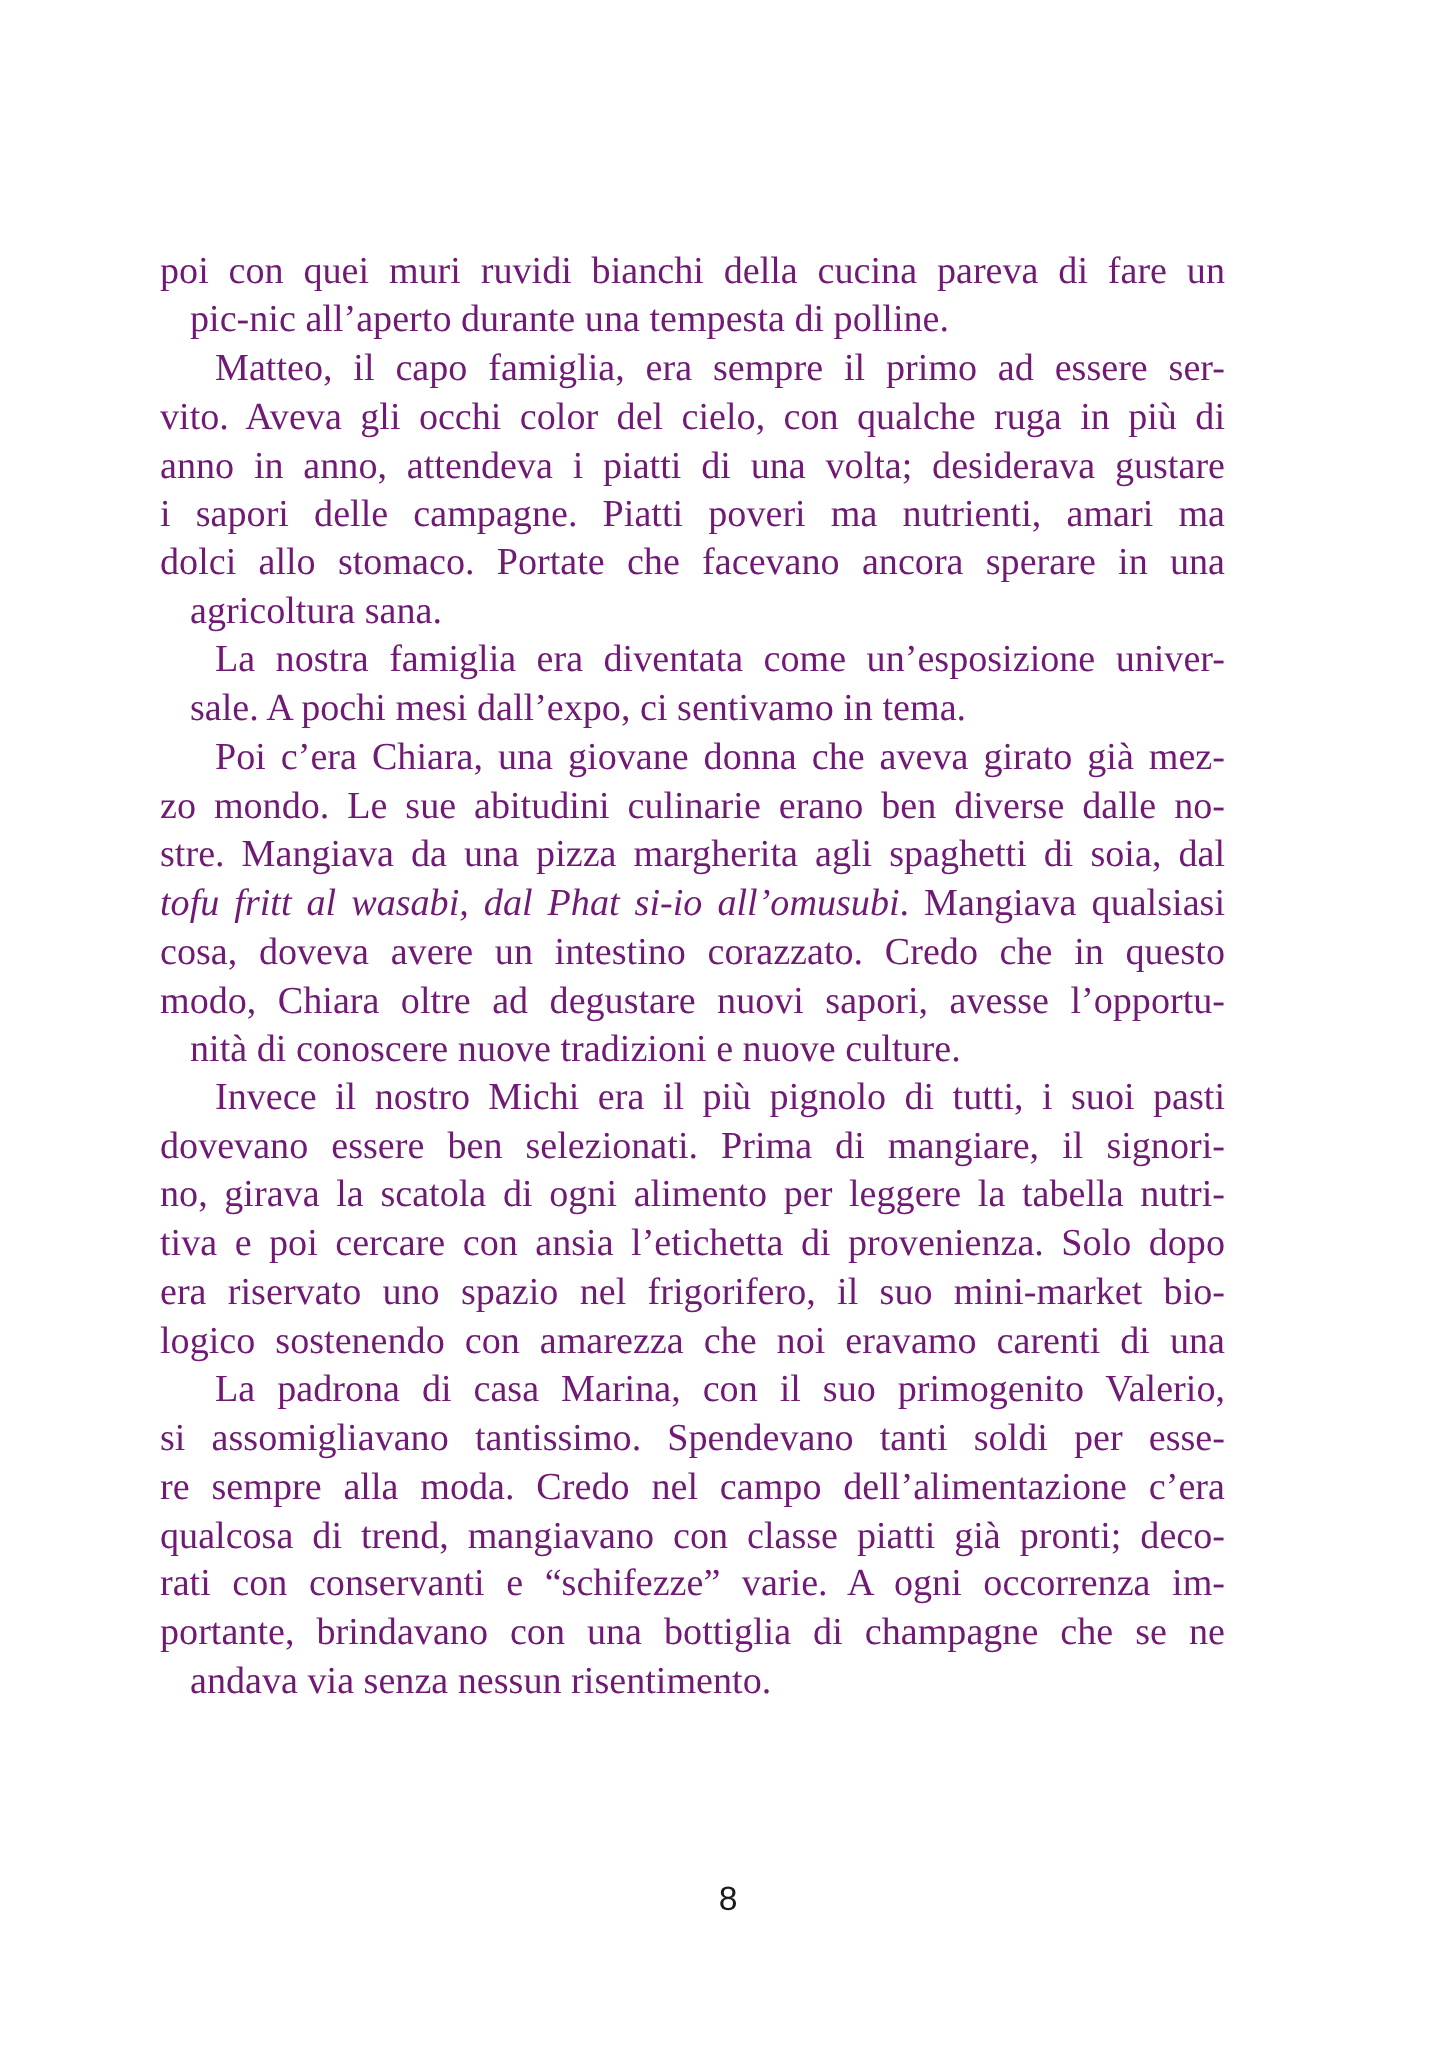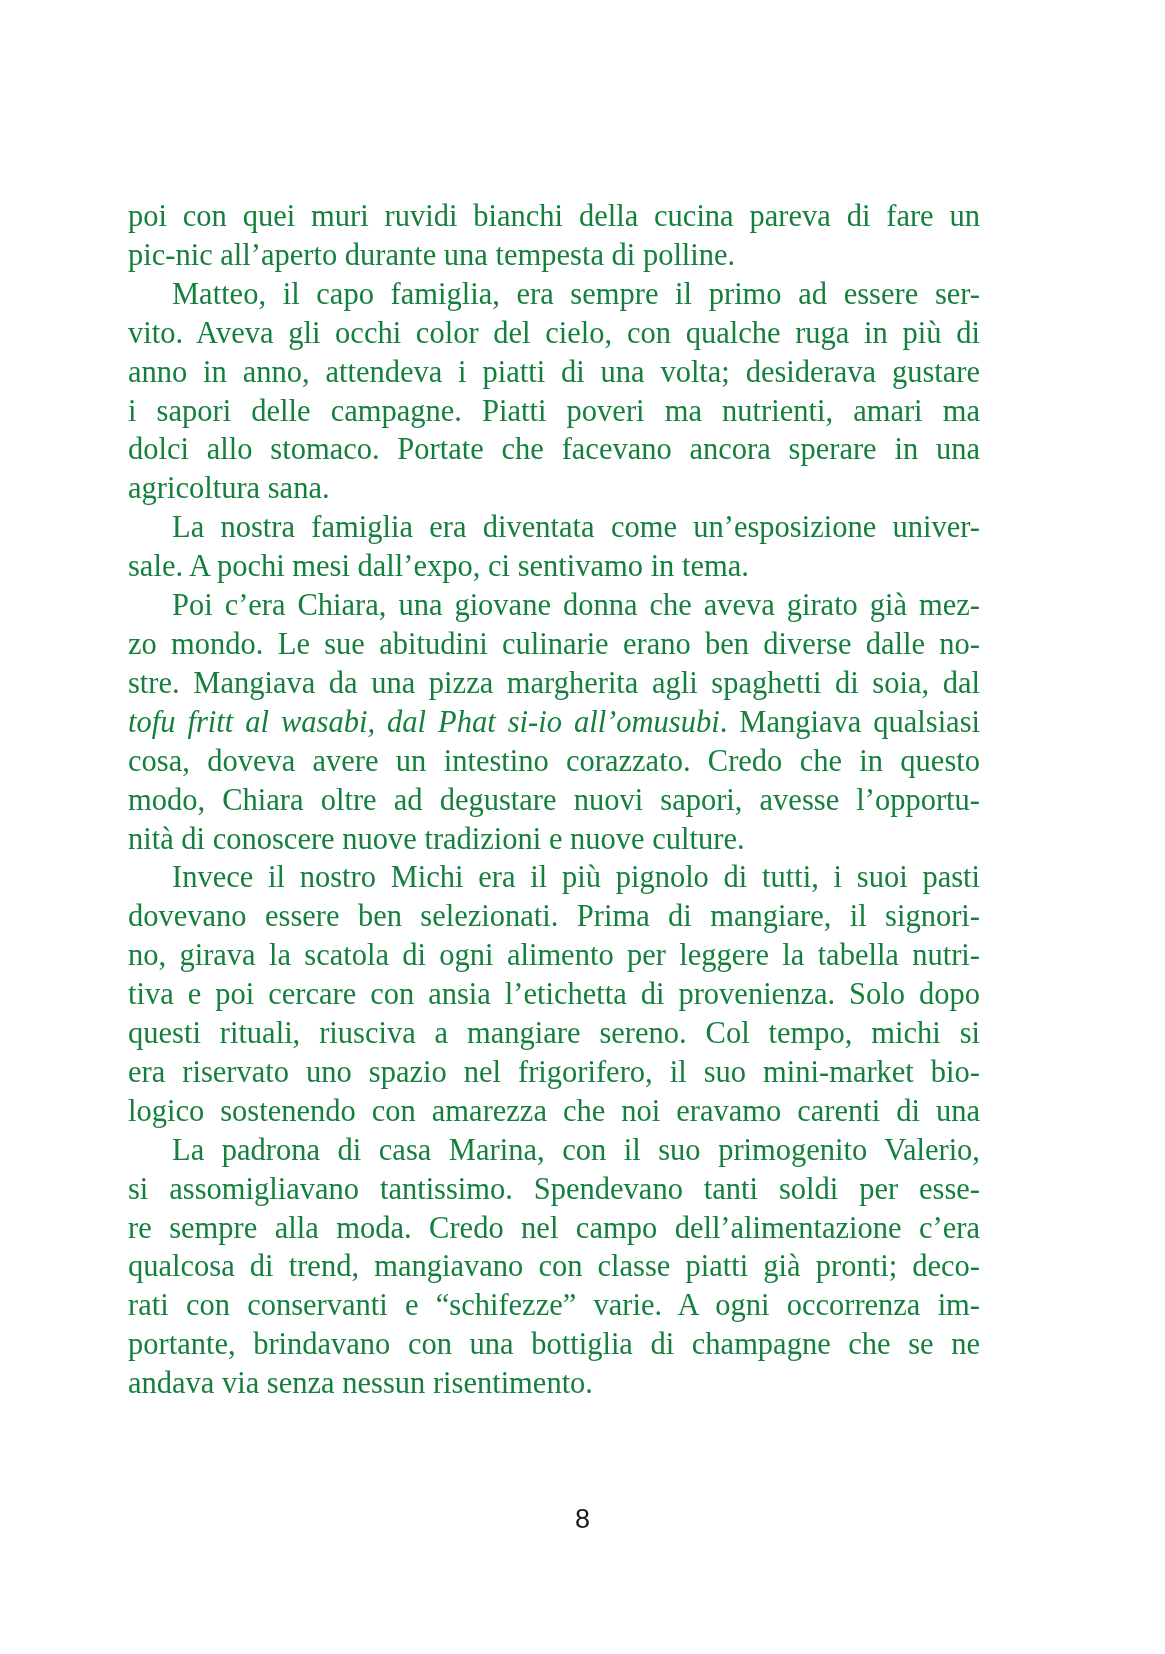--- a/index.html
+++ b/index.html
@@ -1,26 +1,26 @@
 <!DOCTYPE html>
 <html><head>
 <meta charset="utf-8">
 <style>
   html, body { margin: 0; padding: 0; background: #ffffff; }
   body { width: 1165px; height: 1654px; position: relative; overflow: hidden; }
   .page {
     position: absolute; left: 128px; top: 197px; width: 852px;
     font-family: "Liberation Serif", "DejaVu Serif", serif;
-    font-size: 30.5px; line-height: 38.9px; color: #15803d;
+    font-size: 30.5px; line-height: 38.9px; color: #701a75;
     text-align: justify; hyphens: manual;
   }
   .page p { margin: 0; text-indent: 44px; }
   .page p.noindent { text-indent: 0; }
   .page p .line { display: block; text-align: justify; text-align-last: justify; }
-  .page p .line.last { text-align-last: left; }
+  .page p .line.last { text-align-last: left; margin-left: 24px; }
   .page p .line.indent { text-indent: 44px; }
   .page p .line:not(.indent) { text-indent: 0; }
   em { }
   .pagenum {
     position: absolute; top: 1504px; left: 0; width: 1165px; text-align: center;
     font-family: "Liberation Sans", "DejaVu Sans", sans-serif; font-size: 27px; color: #1a1a1a;
   }
 </style>
 </head>
 <body>
@@ -49,21 +49,20 @@
     <span class="line"><em>tofu fritt al wasabi, dal Phat si-io all’omusubi</em><span>. Mangiava qualsiasi</span></span>
     <span class="line">cosa, doveva avere un intestino corazzato. Credo che in questo</span>
     <span class="line">modo, Chiara oltre ad degustare nuovi sapori, avesse l’opportu-</span>
     <span class="line last">nità di conoscere nuove tradizioni e nuove culture.</span>
   </p>
   <p>
     <span class="line indent">Invece il nostro Michi era il più pignolo di tutti, i suoi pasti</span>
     <span class="line">dovevano essere ben selezionati. Prima di mangiare, il signori-</span>
     <span class="line">no, girava la scatola di ogni alimento per leggere la tabella nutri-</span>
     <span class="line">tiva e poi cercare con ansia l’etichetta di provenienza. Solo dopo</span>
-    <span class="line">questi rituali, riusciva a mangiare sereno. Col tempo, michi si</span>
     <span class="line">era riservato uno spazio nel frigorifero, il suo mini-market bio-</span>
     <span class="line">logico sostenendo con amarezza che noi eravamo carenti di una</span>
   </p>
   <p>
     <span class="line indent">La padrona di casa Marina, con il suo primogenito Valerio,</span>
     <span class="line">si assomigliavano tantissimo. Spendevano tanti soldi per esse-</span>
     <span class="line">re sempre alla moda. Credo nel campo dell’alimentazione c’era</span>
     <span class="line">qualcosa di trend, mangiavano con classe piatti già pronti; deco-</span>
     <span class="line">rati con conservanti e “schifezze” varie. A ogni occorrenza im-</span>
     <span class="line">portante, brindavano con una bottiglia di champagne che se ne</span>

